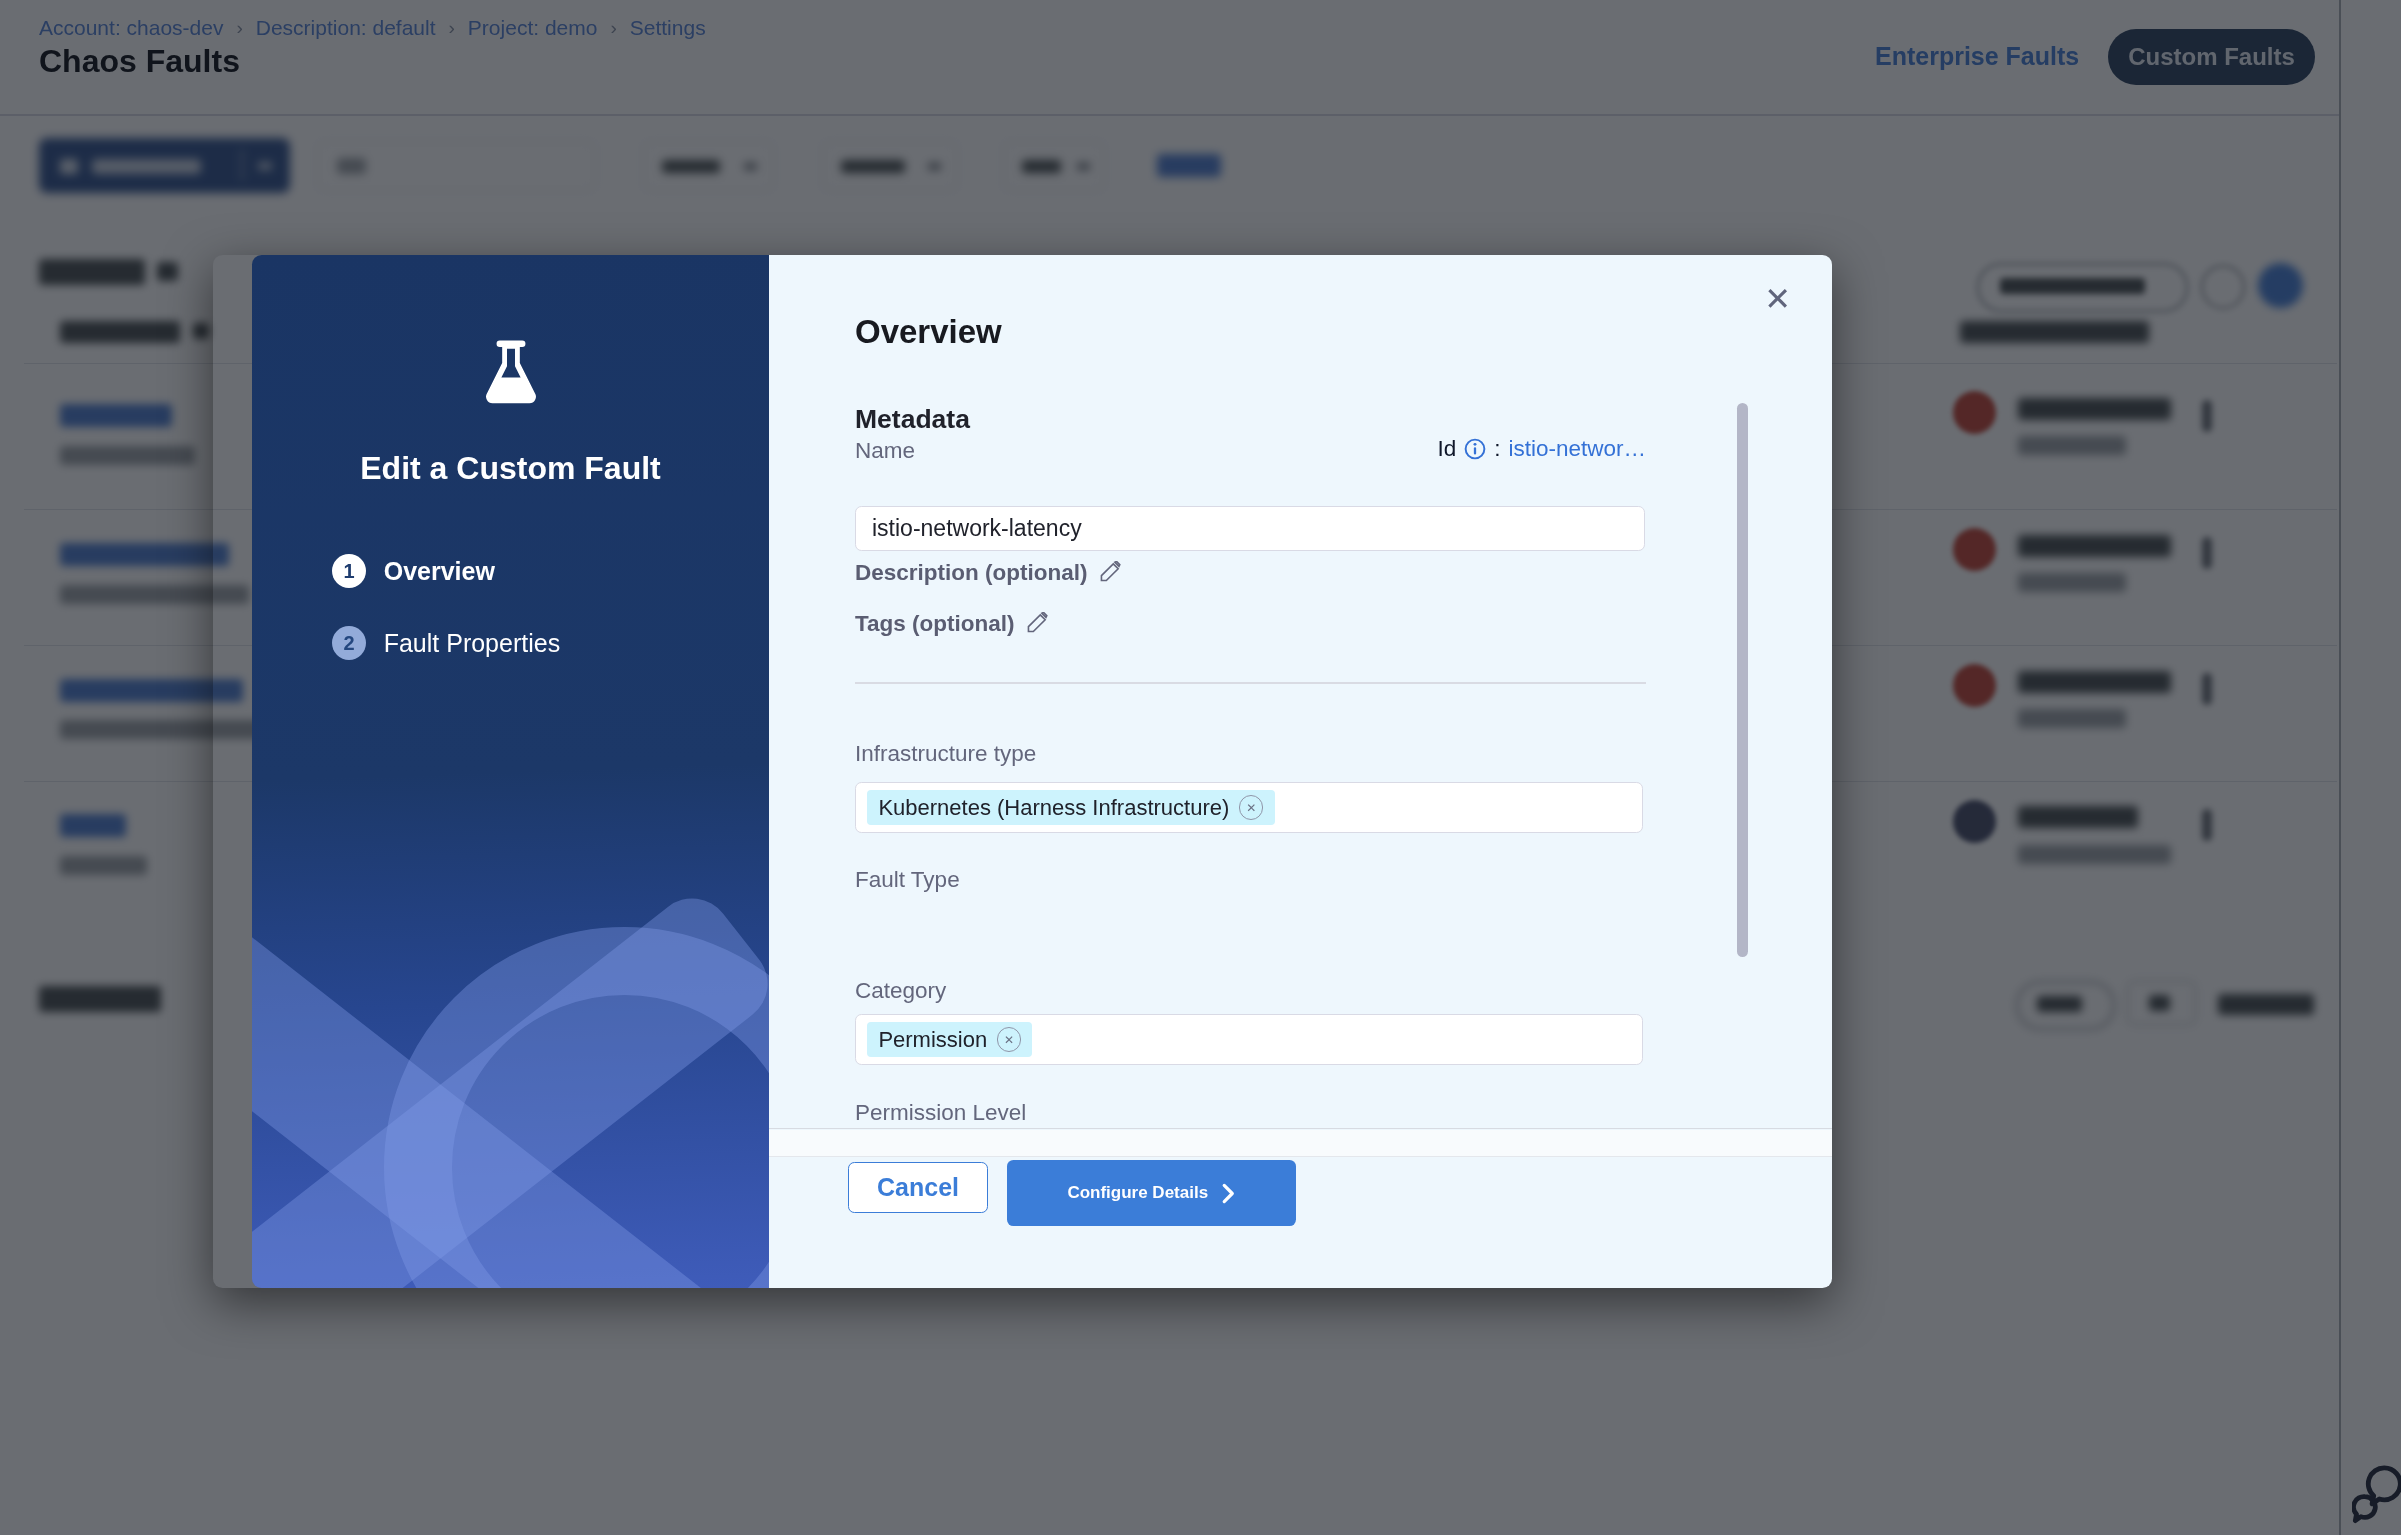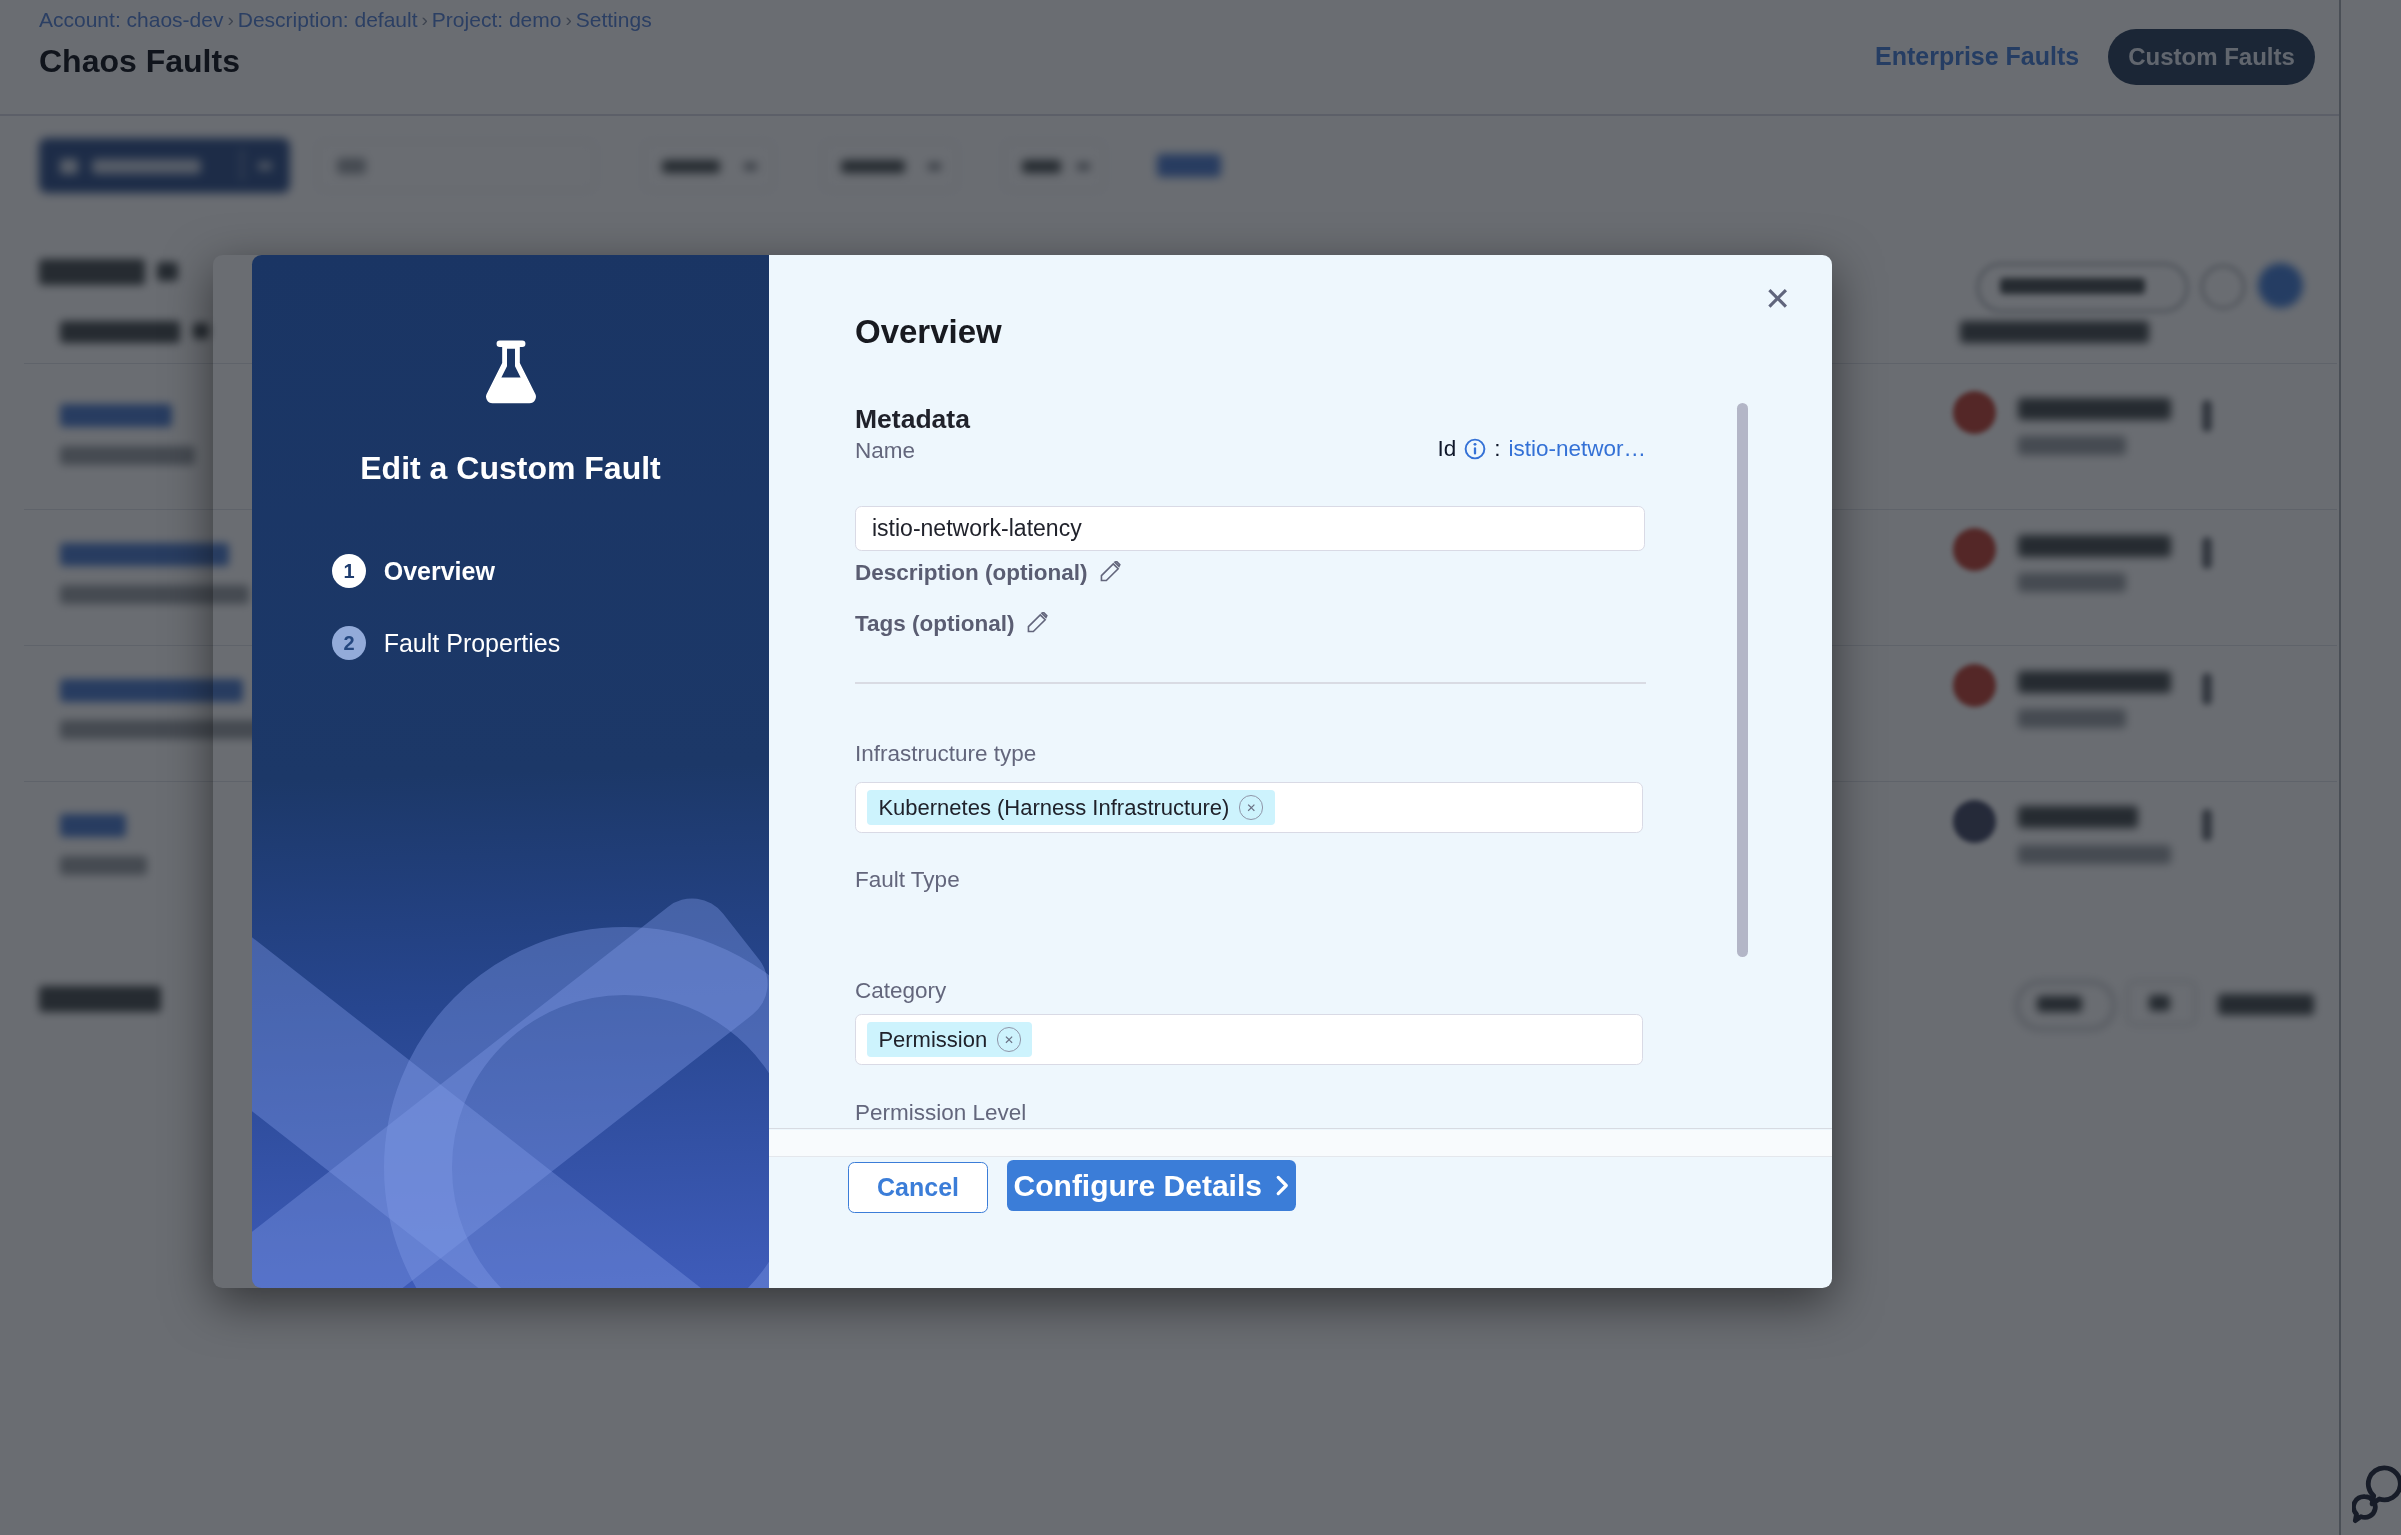--- a/index.html
+++ b/index.html
@@ -1,21 +1,21 @@
 <!DOCTYPE html>
 <html style="font-size:13px"><head>
 <meta charset="utf-8">
 <style>
   html,body{margin:0;padding:0;background:#ffffff;}
   #screen{position:relative;width:2401px;height:1536px;overflow:hidden;
           font-family:"Liberation Sans",sans-serif;background:#ffffff;}
   
   .page{position:absolute;inset:0;background:#ffffff;z-index:1;}
-  .crumb-row{position:absolute;left:39px;top:8px;font-size:21px;color:#5b86d8;
-             display:flex;align-items:center;gap:4px;}
+  .crumb-row{position:absolute;left:39px;top:16px;font-size:21px;color:#5b86d8;
+             display:flex;align-items:center;gap:13px;}
   .crumb-sep{color:#8a93a6;font-size:19px;}
   .page-title{position:absolute;left:39px;top:43px;font-size:32px;font-weight:bold;color:#14171d;}
   .ent-link{position:absolute;left:1875px;top:42px;font-size:25px;font-weight:bold;color:#4a82d8;}
   .custom-pill{position:absolute;left:2108px;top:29px;width:207px;height:56px;border-radius:32px;
                background:#304663;color:#e8edf5;font-size:24px;font-weight:bold;
                display:flex;align-items:center;justify-content:center;}
   .hdr-border{position:absolute;left:0;top:114px;width:2340px;height:1.6px;background:#d9dae5;}
   .gutter-line{position:absolute;left:2339px;top:0;width:1.6px;height:1536px;background:#4a4f56;z-index:6;}
   
   .blur3{filter:blur(2.4px);} .blur4{filter:blur(3.2px);} .blur5{filter:blur(4px);} .blur6{filter:blur(4.8px);}
@@ -82,22 +82,22 @@
          align-items:center;justify-content:center;font-size:12px;color:#6a7083;cursor:pointer;}
   .divider{position:absolute;left:86px;top:294px;width:791px;height:1.6px;background:#d9dbe3;}
   .pencil{display:inline-block;margin-left:11.2px;vertical-align:-3.2px;cursor:pointer;}
   .scroll-thumb{position:absolute;right:84px;top:14.5px;width:11.2px;height:554px;
                 border-radius:5.6px;background:#b3b6c7;}
   .foot-band{position:absolute;left:0;right:0;top:875px;height:26px;background:#f8fbfd;
              border-bottom:0.8px solid #e4e7ec;}
   .cancel-btn{position:absolute;left:79px;top:907px;width:140px;height:51px;border-radius:6.4px;
               background:#ffffff;border:1.6px solid #3b7dd8;color:#3b7dd8;font-size:25px;font-weight:bold;
               font-family:inherit;cursor:pointer;}
-  .config-btn{position:absolute;left:238px;top:905px;width:289px;height:51px;border-radius:6.4px;
-              background:#3b7dd8;border:none;color:#ffffff;font-size:30px;font-weight:bold;
+  .config-btn{position:absolute;left:238px;top:905px;width:289px;height:66px;border-radius:6.4px;
+              background:#3b7dd8;border:none;color:#ffffff;font-size:17px;font-weight:bold;
               font-family:inherit;cursor:pointer;display:flex;align-items:center;justify-content:center;gap:13px;}
   .lbl-strong{font-weight:bold;color:#5a5d72;}
 </style>
 </head>
 <body>
 
 <div id="screen">
 
   <div class="page">
 

